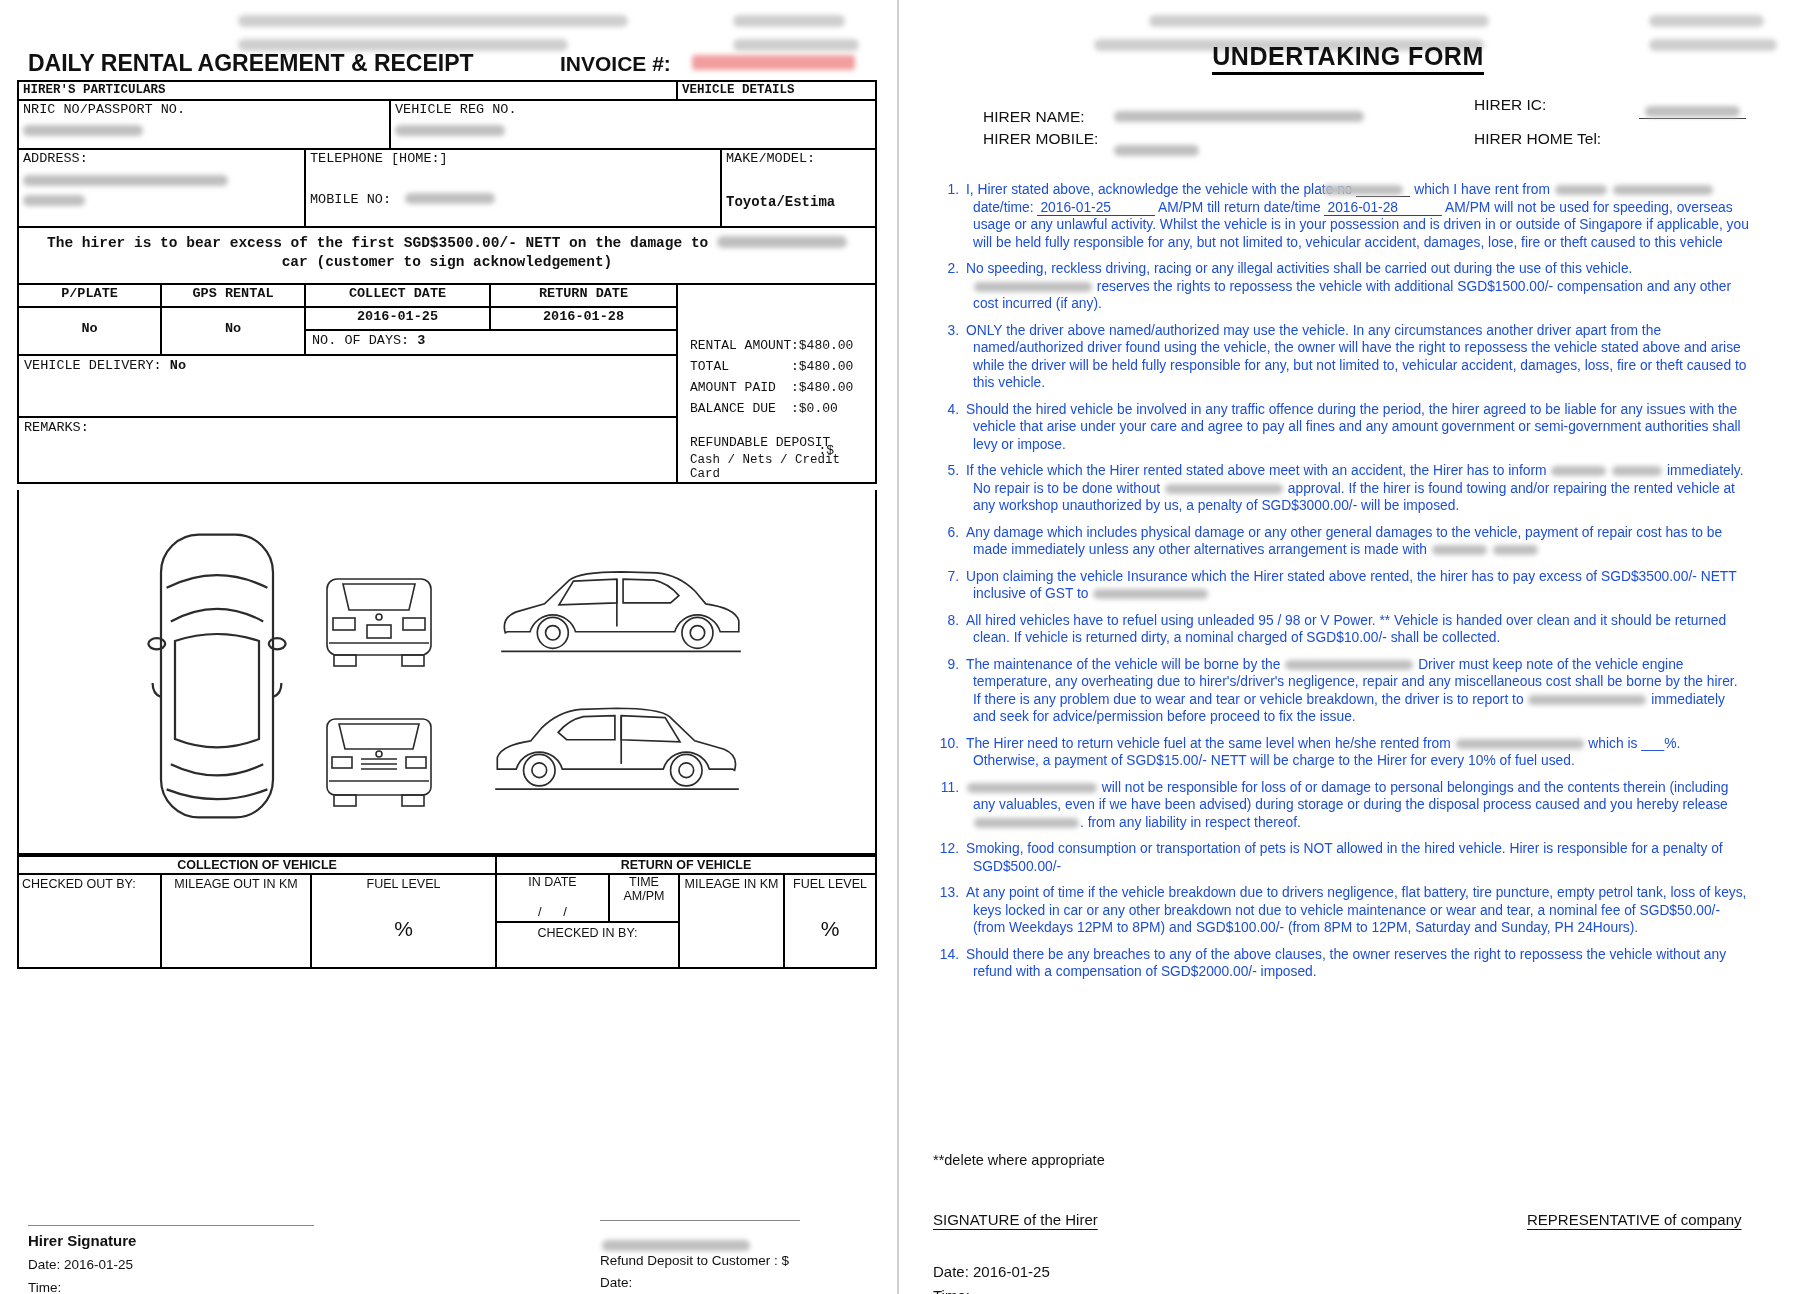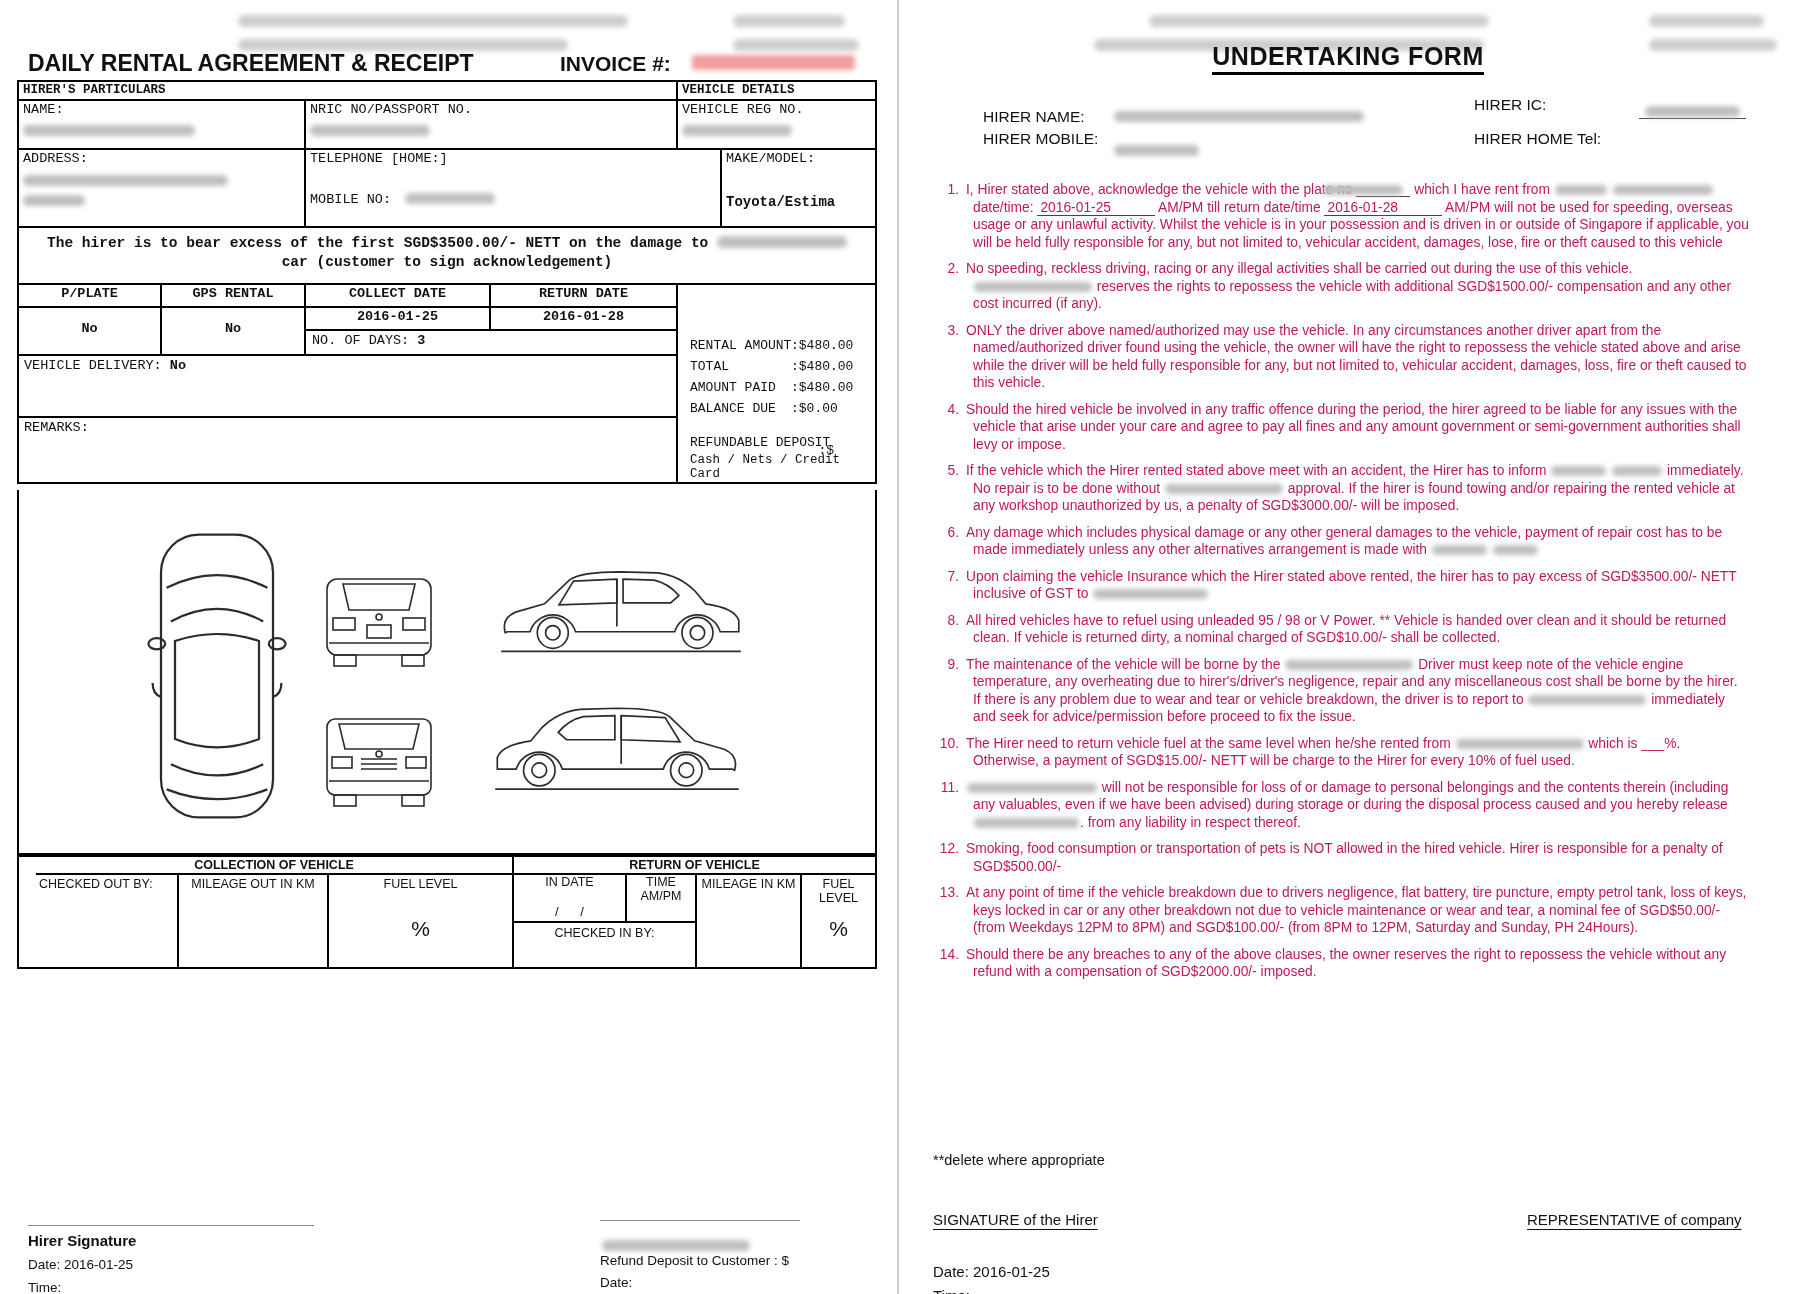--- a/index.html
+++ b/index.html
@@ -34,21 +34,21 @@
   .amounts{flex:1;padding:50px 0 0 12px;box-sizing:border-box;font-size:13px;position:relative;}
   .amtrow{line-height:21px;white-space:nowrap;}
   .amtlbl{display:inline-block;width:101px;}
   .refund{margin-top:16px;line-height:15px;position:relative;width:150px;}
   .refundval{position:absolute;right:6px;top:8px;}
   .pay{margin-top:3px;font-size:12.5px;}
   .carbox{position:absolute;left:17px;top:490px;width:860px;height:365px;border:2px solid #000;
           border-top:none;box-sizing:border-box;background:#fff;}
   .carbox svg{position:absolute;}
   .crtable{position:absolute;left:17px;top:855px;width:860px;border:2px solid #000;
-           box-sizing:border-box;font-size:12.5px;background:#fff;padding-left:17px;}
+           box-sizing:border-box;font-size:12.5px;background:#fff;}
   .crhead{display:flex;border-bottom:2px solid #000;font-weight:bold;}
   .crhead div{box-sizing:border-box;text-align:center;padding:1px 0;}
   .crbody{display:flex;height:92px;}
   .crcol{box-sizing:border-box;border-right:2px solid #000;padding:2px 3px;position:relative;}
   .pct{position:absolute;left:0;right:0;top:42px;text-align:center;font-size:21px;}
   .retA{width:183px;box-sizing:border-box;border-right:2px solid #000;display:flex;flex-direction:column;}
   .retA .r1{display:flex;height:48px;border-bottom:2px solid #000;box-sizing:border-box;}
   .indate{width:113px;border-right:2px solid #000;box-sizing:border-box;text-align:center;position:relative;}
   .slashes{position:absolute;bottom:2px;left:0;right:0;white-space:pre;font-size:13px;}
   .timec{flex:1;text-align:center;}
@@ -56,21 +56,21 @@
   .terms{position:absolute;top:988px;left:95px;width:700px;text-align:center;font-weight:bold;
          font-size:14.5px;line-height:18.5px;}
   .sigline{position:absolute;border-top:1.5px solid #888;}
   .sigtext{position:absolute;font-size:13.5px;line-height:25px;}
   
   .uf-title-wrap{position:absolute;left:0;right:0;top:42px;text-align:center;}
   .uf-title{display:inline-block;font-size:25px;font-weight:bold;border-bottom:3px solid #000;
             padding-bottom:1px;letter-spacing:.5px;}
   .hirerlbl{position:absolute;font-size:15.5px;}
   .clauses{position:absolute;left:34px;right:48px;top:181px;font-size:13.8px;line-height:17.5px;
-           color:#be185d;}
+           color:#1d4ed8;}
   .clause{padding-left:40px;text-indent:-40px;margin-bottom:9px;}
   .cnum{display:inline-block;width:33px;text-align:right;padding-right:7px;text-indent:0;box-sizing:border-box;}
   .note{position:absolute;left:34px;top:1152px;font-size:14.5px;}
   .usig{position:absolute;top:1211px;font-size:15px;text-decoration:underline;text-underline-offset:4px;}
   .rdate{position:absolute;left:34px;font-size:15px;}
 </style>
 </head>
 <body>
 
 <div class="stage">
@@ -85,24 +85,20 @@
     <div class="abs" style="left:28px;top:40px;font-size:23px;font-weight:bold">DAILY RENTAL AGREEMENT &amp; RECEIPT</div>
     <div class="abs" style="left:560px;top:42px;font-size:21px;font-weight:bold">INVOICE #:</div>
     <span class="redact red abs" style="left:692px;top:45px;width:163px"></span>
 
     <div class="mtable">
       <div class="mrow" style="height:19px">
         <div class="cell hdr" style="width:659px">HIRER'S PARTICULARS</div>
         <div class="cell hdr last">VEHICLE DETAILS</div>
       </div>
       <div class="mrow" style="height:49px">
-        <div class="cell" style="width:287px">
-          <div class="lbl">NAME:</div>
-          <span class="redact" style="width:172px;margin-top:8px"></span>
-        </div>
         <div class="cell" style="width:372px">
           <div class="lbl">NRIC NO/PASSPORT NO.</div>
           <span class="redact" style="width:120px;margin-top:8px"></span>
         </div>
         <div class="cell last">
           <div class="lbl">VEHICLE REG NO.</div>
           <span class="redact" style="width:110px;margin-top:8px"></span>
         </div>
       </div>
       <div class="mrow" style="height:78px">

